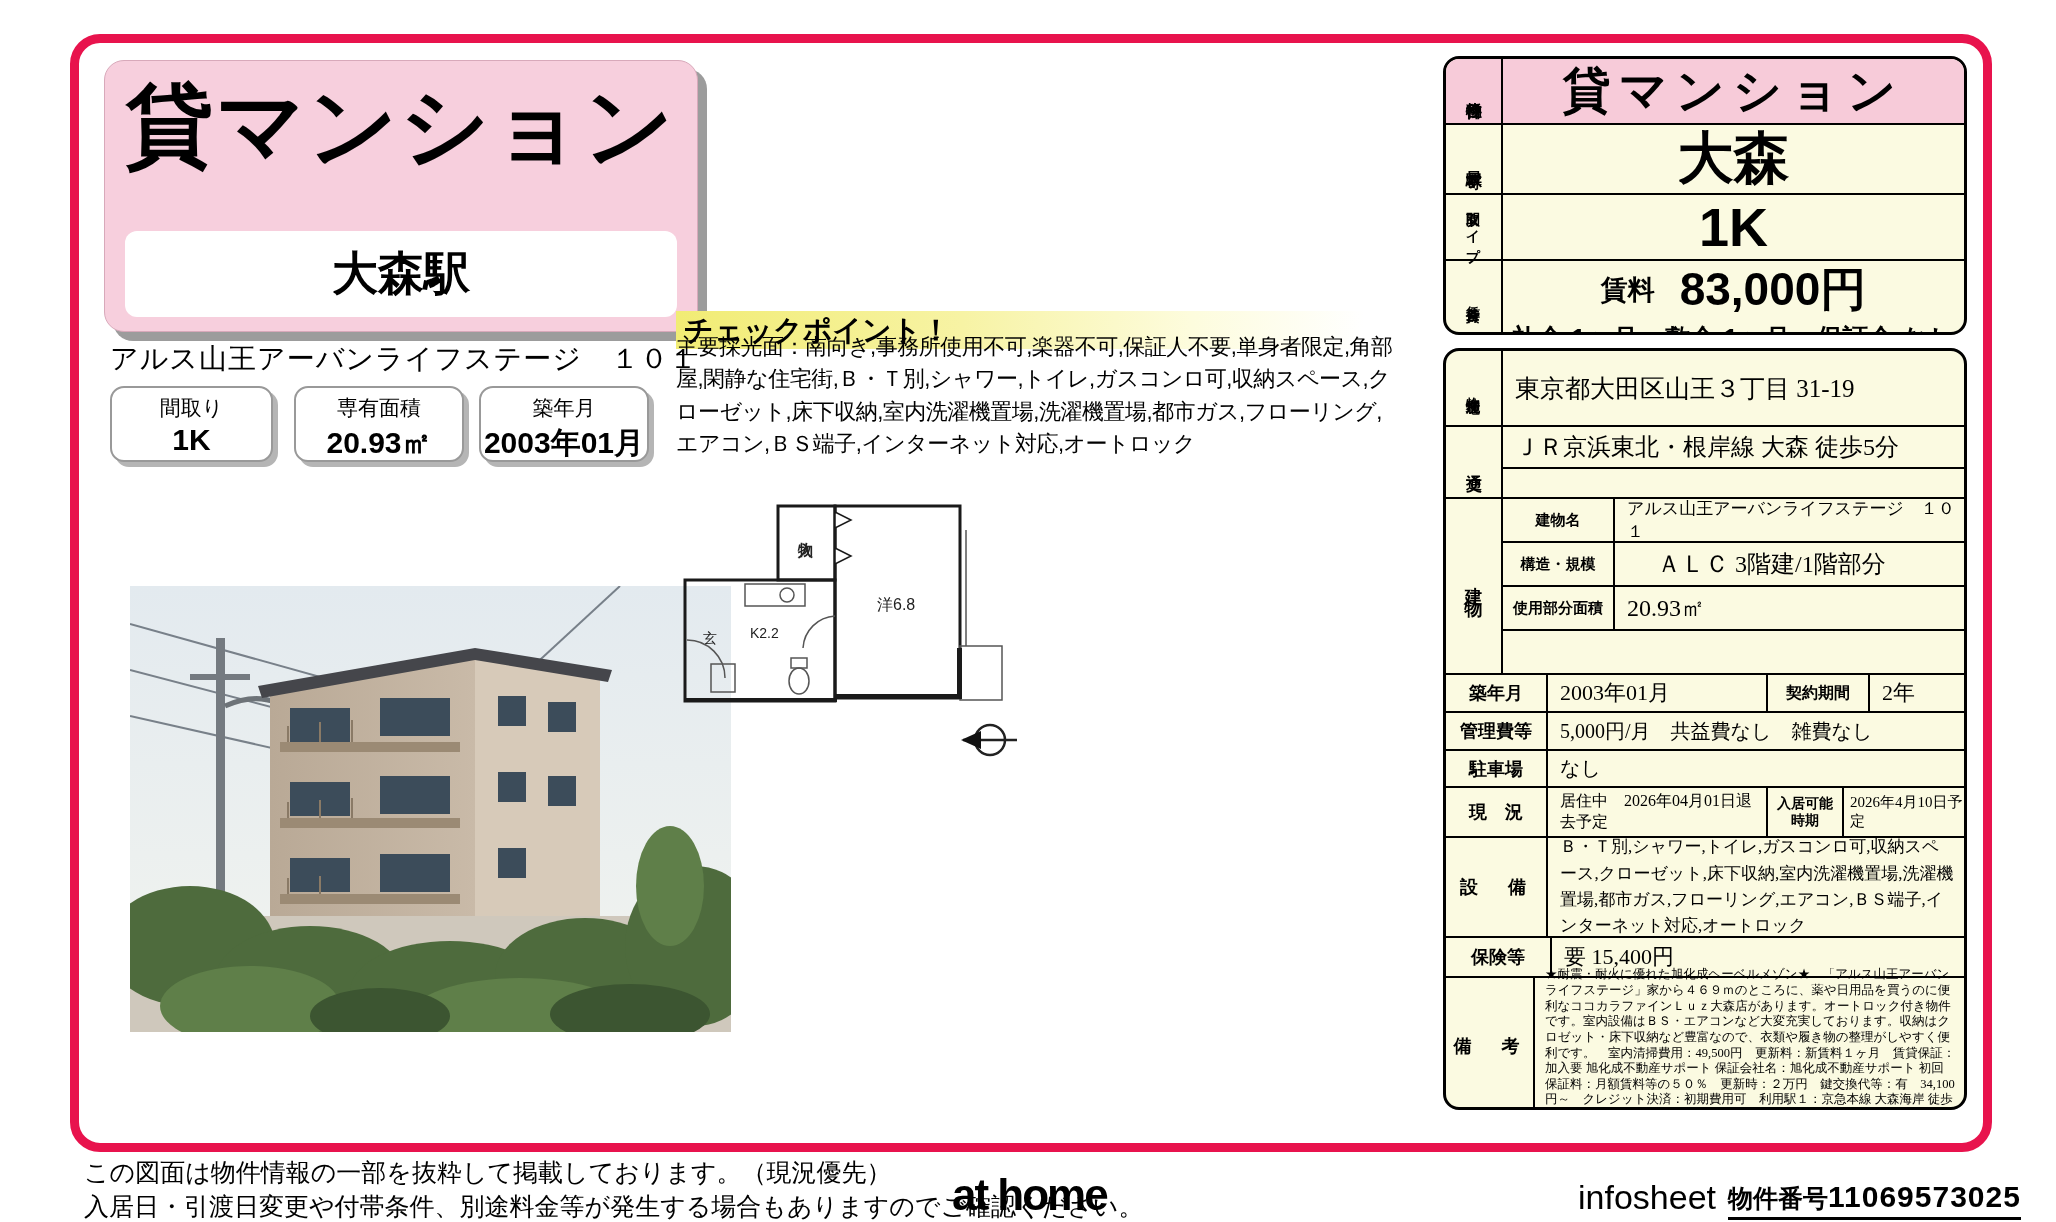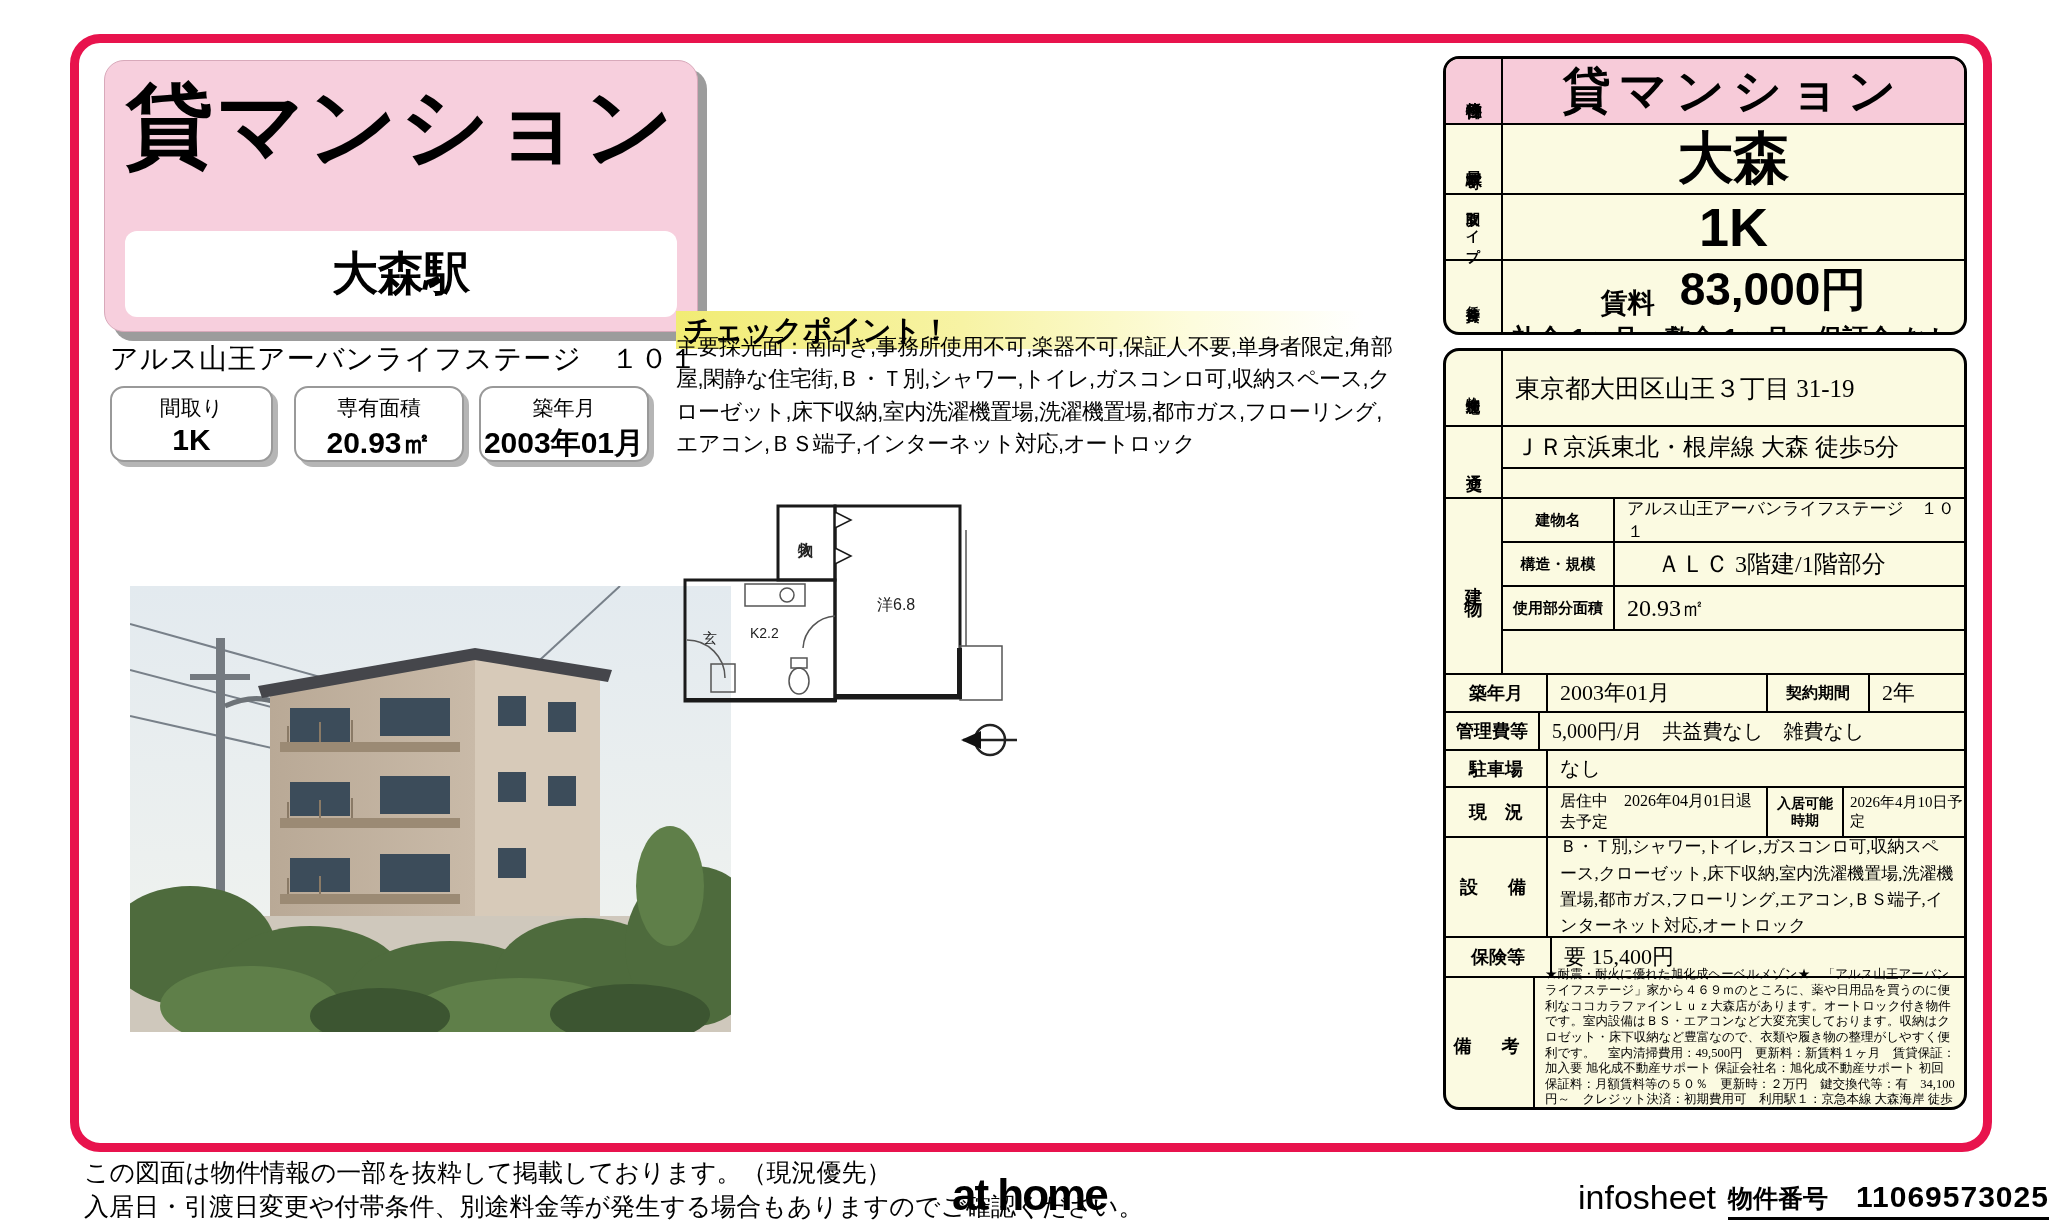--- a/index.html
+++ b/index.html
@@ -207,21 +207,21 @@
     <div class="tlabel">最寄駅</div>
     <div class="tval" style="font-size:56px;font-weight:bold;">大森</div>
   </div>
   <div class="trow" style="height:66px;">
     <div class="tlabel" style="font-size:14px;">間取タイプ</div>
     <div class="tval" style="font-size:54px;font-weight:bold;">1K</div>
   </div>
   <div class="trow" style="height:71px;border-bottom:none;">
     <div class="tlabel" style="font-size:14px;">賃貸条件</div>
     <div class="tval" style="flex-direction:column;justify-content:flex-start;">
-      <div style="display:flex;align-items:flex-end;gap:25px;margin-top:-2px;">
+      <div style="display:flex;align-items:center;gap:25px;margin-top:-2px;">
         <span style="font-size:27px;font-weight:bold;">賃料</span>
         <span style="font-size:46px;font-weight:bold;">83,000円</span>
       </div>
       <div style="font-size:26px;font-weight:bold;white-space:nowrap;">礼金 1ヶ月　敷金 1ヶ月　保証金 なし</div>
     </div>
   </div>
 </div>
 
 <div class="abs rtable" style="top:348px;height:762px;">
   <div class="trow" style="height:76px;">
@@ -252,21 +252,21 @@
       </div>
     </div>
   </div>
   <div class="trow" style="height:38px;">
     <div class="hlabel" style="width:102px;">築年月</div>
     <div class="tval serif leftpad" style="width:220px;flex:none;border-right:2px solid #000;font-size:22px;">2003年01月</div>
     <div class="hlabel" style="width:102px;font-size:16px;">契約期間</div>
     <div class="tval serif leftpad" style="font-size:22px;">2年</div>
   </div>
   <div class="trow" style="height:38px;">
-    <div class="hlabel" style="width:94px;">管理費等</div>
+    <div class="hlabel" style="width:102px;">管理費等</div>
     <div class="tval serif leftpad" style="font-size:20px;">5,000円/月　共益費なし　雑費なし</div>
   </div>
   <div class="trow" style="height:37px;">
     <div class="hlabel" style="width:102px;">駐車場</div>
     <div class="tval serif leftpad" style="font-size:20px;">なし</div>
   </div>
   <div class="trow" style="height:50px;">
     <div class="hlabel" style="width:102px;">現　況</div>
     <div class="tval serif leftpad" style="width:220px;flex:none;border-right:2px solid #000;font-size:16px;">居住中　2026年04月01日退去予定</div>
     <div class="hlabel" style="width:76px;font-size:14px;padding:0 6px;text-align:center;line-height:1.2;">入居可能時期</div>
@@ -283,16 +283,16 @@
   <div class="trow" style="height:135px;border-bottom:none;">
     <div class="hlabel" style="width:89px;letter-spacing:6px;">備　考</div>
     <div class="tval serif leftpad" style="font-size:12.5px;line-height:1.25;text-align:left;padding:5px 8px 5px 10px;">★耐震・耐火に優れた旭化成ヘーベルメゾン★　「アルス山王アーバンライフステージ」家から４６９ｍのところに、薬や日用品を買うのに便利なココカラファインＬｕｚ大森店があります。オートロック付き物件です。室内設備はＢＳ・エアコンなど大変充実しております。収納はクロゼット・床下収納など豊富なので、衣類や履き物の整理がしやすく便利です。　室内清掃費用：49,500円　更新料：新賃料１ヶ月　賃貸保証：加入要 旭化成不動産サポート 保証会社名：旭化成不動産サポート 初回保証料：月額賃料等の５０％　更新時：２万円　鍵交換代等：有　34,100円～　クレジット決済：初期費用可　利用駅１：京急本線 大森海岸 徒歩13分　利用駅２：都営浅草線 馬込 徒歩20分</div>
   </div>
 </div>
 
 <div class="abs footer-txt" style="left:84px;top:1156px;">この図面は物件情報の一部を抜粋して掲載しております。（現況優先）</div>
 <div class="abs footer-txt" style="left:84px;top:1190px;">入居日・引渡日変更や付帯条件、別途料金等が発生する場合もありますのでご確認ください。</div>
 <div class="abs logo" style="left:952px;top:1170px;">at home</div>
 <div class="abs infosheet" style="left:1578px;top:1178px;">infosheet</div>
-<div class="abs bango" style="left:1728px;top:1180px;display:flex;align-items:baseline;gap:28px;">
+<div class="abs bango" style="left:1728px;top:1180px;display:flex;align-items:baseline;">
   <span class="bl">物件番号</span>
   <span class="bn">11069573025</span>
 </div>
 
 </body></html>

